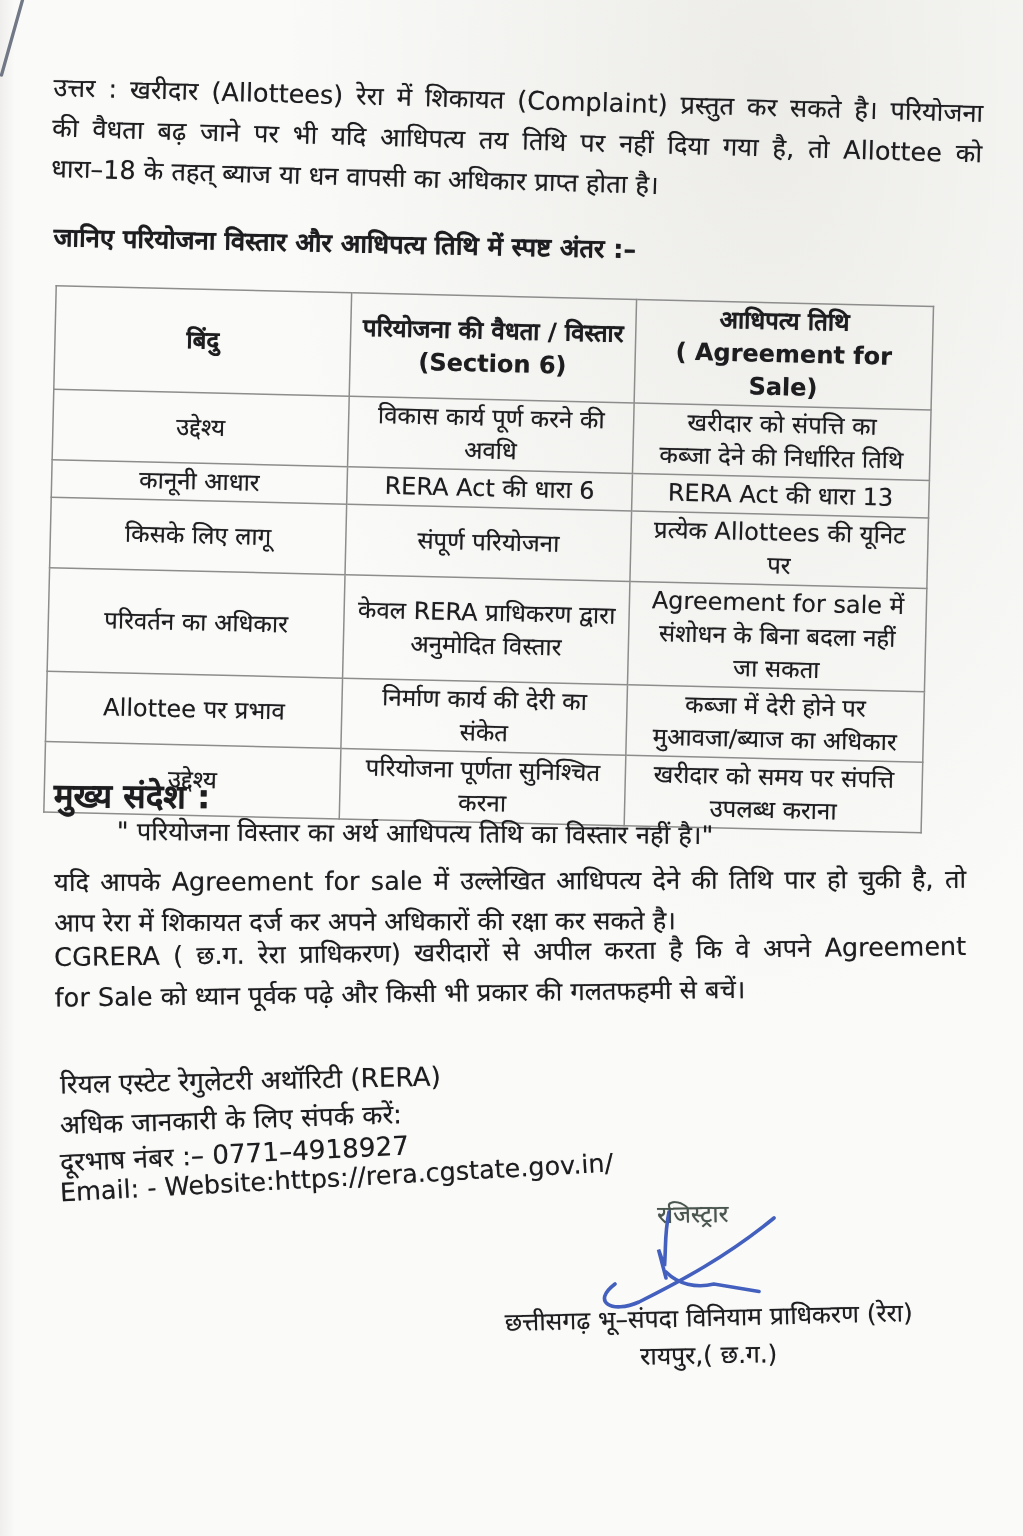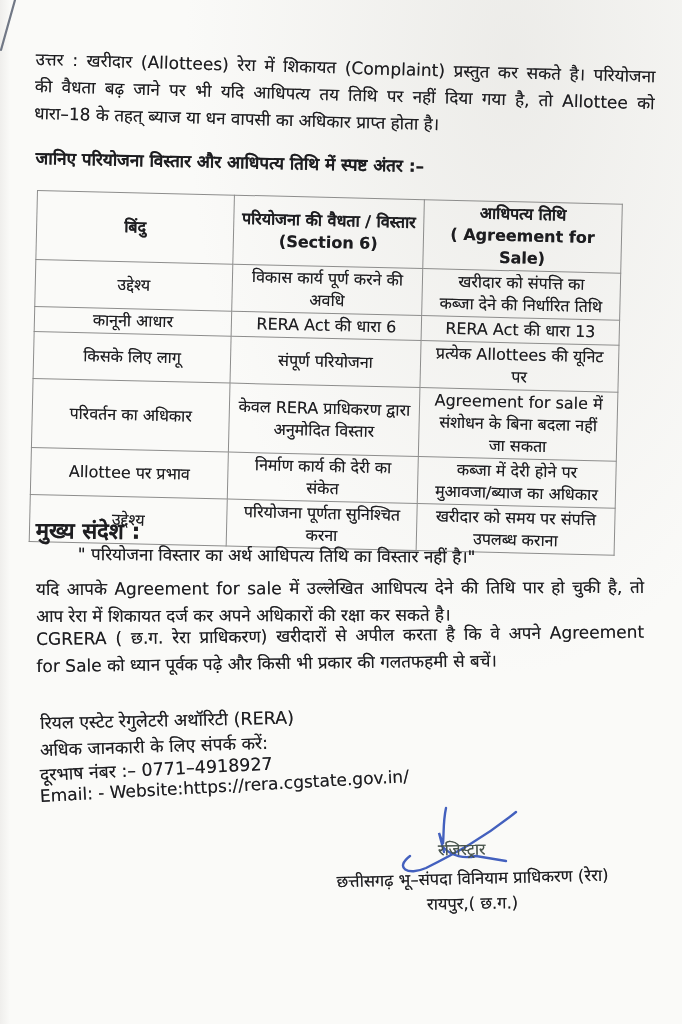--- a/index.html
+++ b/index.html
@@ -57,21 +57,21 @@
 
   
   .cline{left:40px;font-size:17.5px;transform-origin:left center;}
   #cl0{top:710px;transform:rotate(-1.2deg);}
   #cl1{top:737px;transform:rotate(-1.8deg);}
   #cl2{top:762px;transform:rotate(-2.8deg);}
   #cl3{top:786px;transform:rotate(-3.1deg);font-size:17px;}
 
   
   #sig-svg{left:392px;top:804px;}
-  #sig-registrar{left:438px;top:838px;font-size:16px;color:#49564e;transform:rotate(-1deg);}
+  #sig-registrar{left:438px;top:798px;font-size:16px;color:#49564e;transform:rotate(-1deg);}
   #sig-authority{left:300px;top:866px;width:345px;text-align:center;font-size:16.5px;transform:rotate(-1.4deg);transform-origin:center;}
   #sig-city{left:300px;top:891px;width:345px;text-align:center;font-size:16.5px;transform:rotate(-1deg);transform-origin:center;}
 
   
   #corner-mark{left:0;top:0;}
 </style>
 </head>
 <body>
 
 <div class="page">

